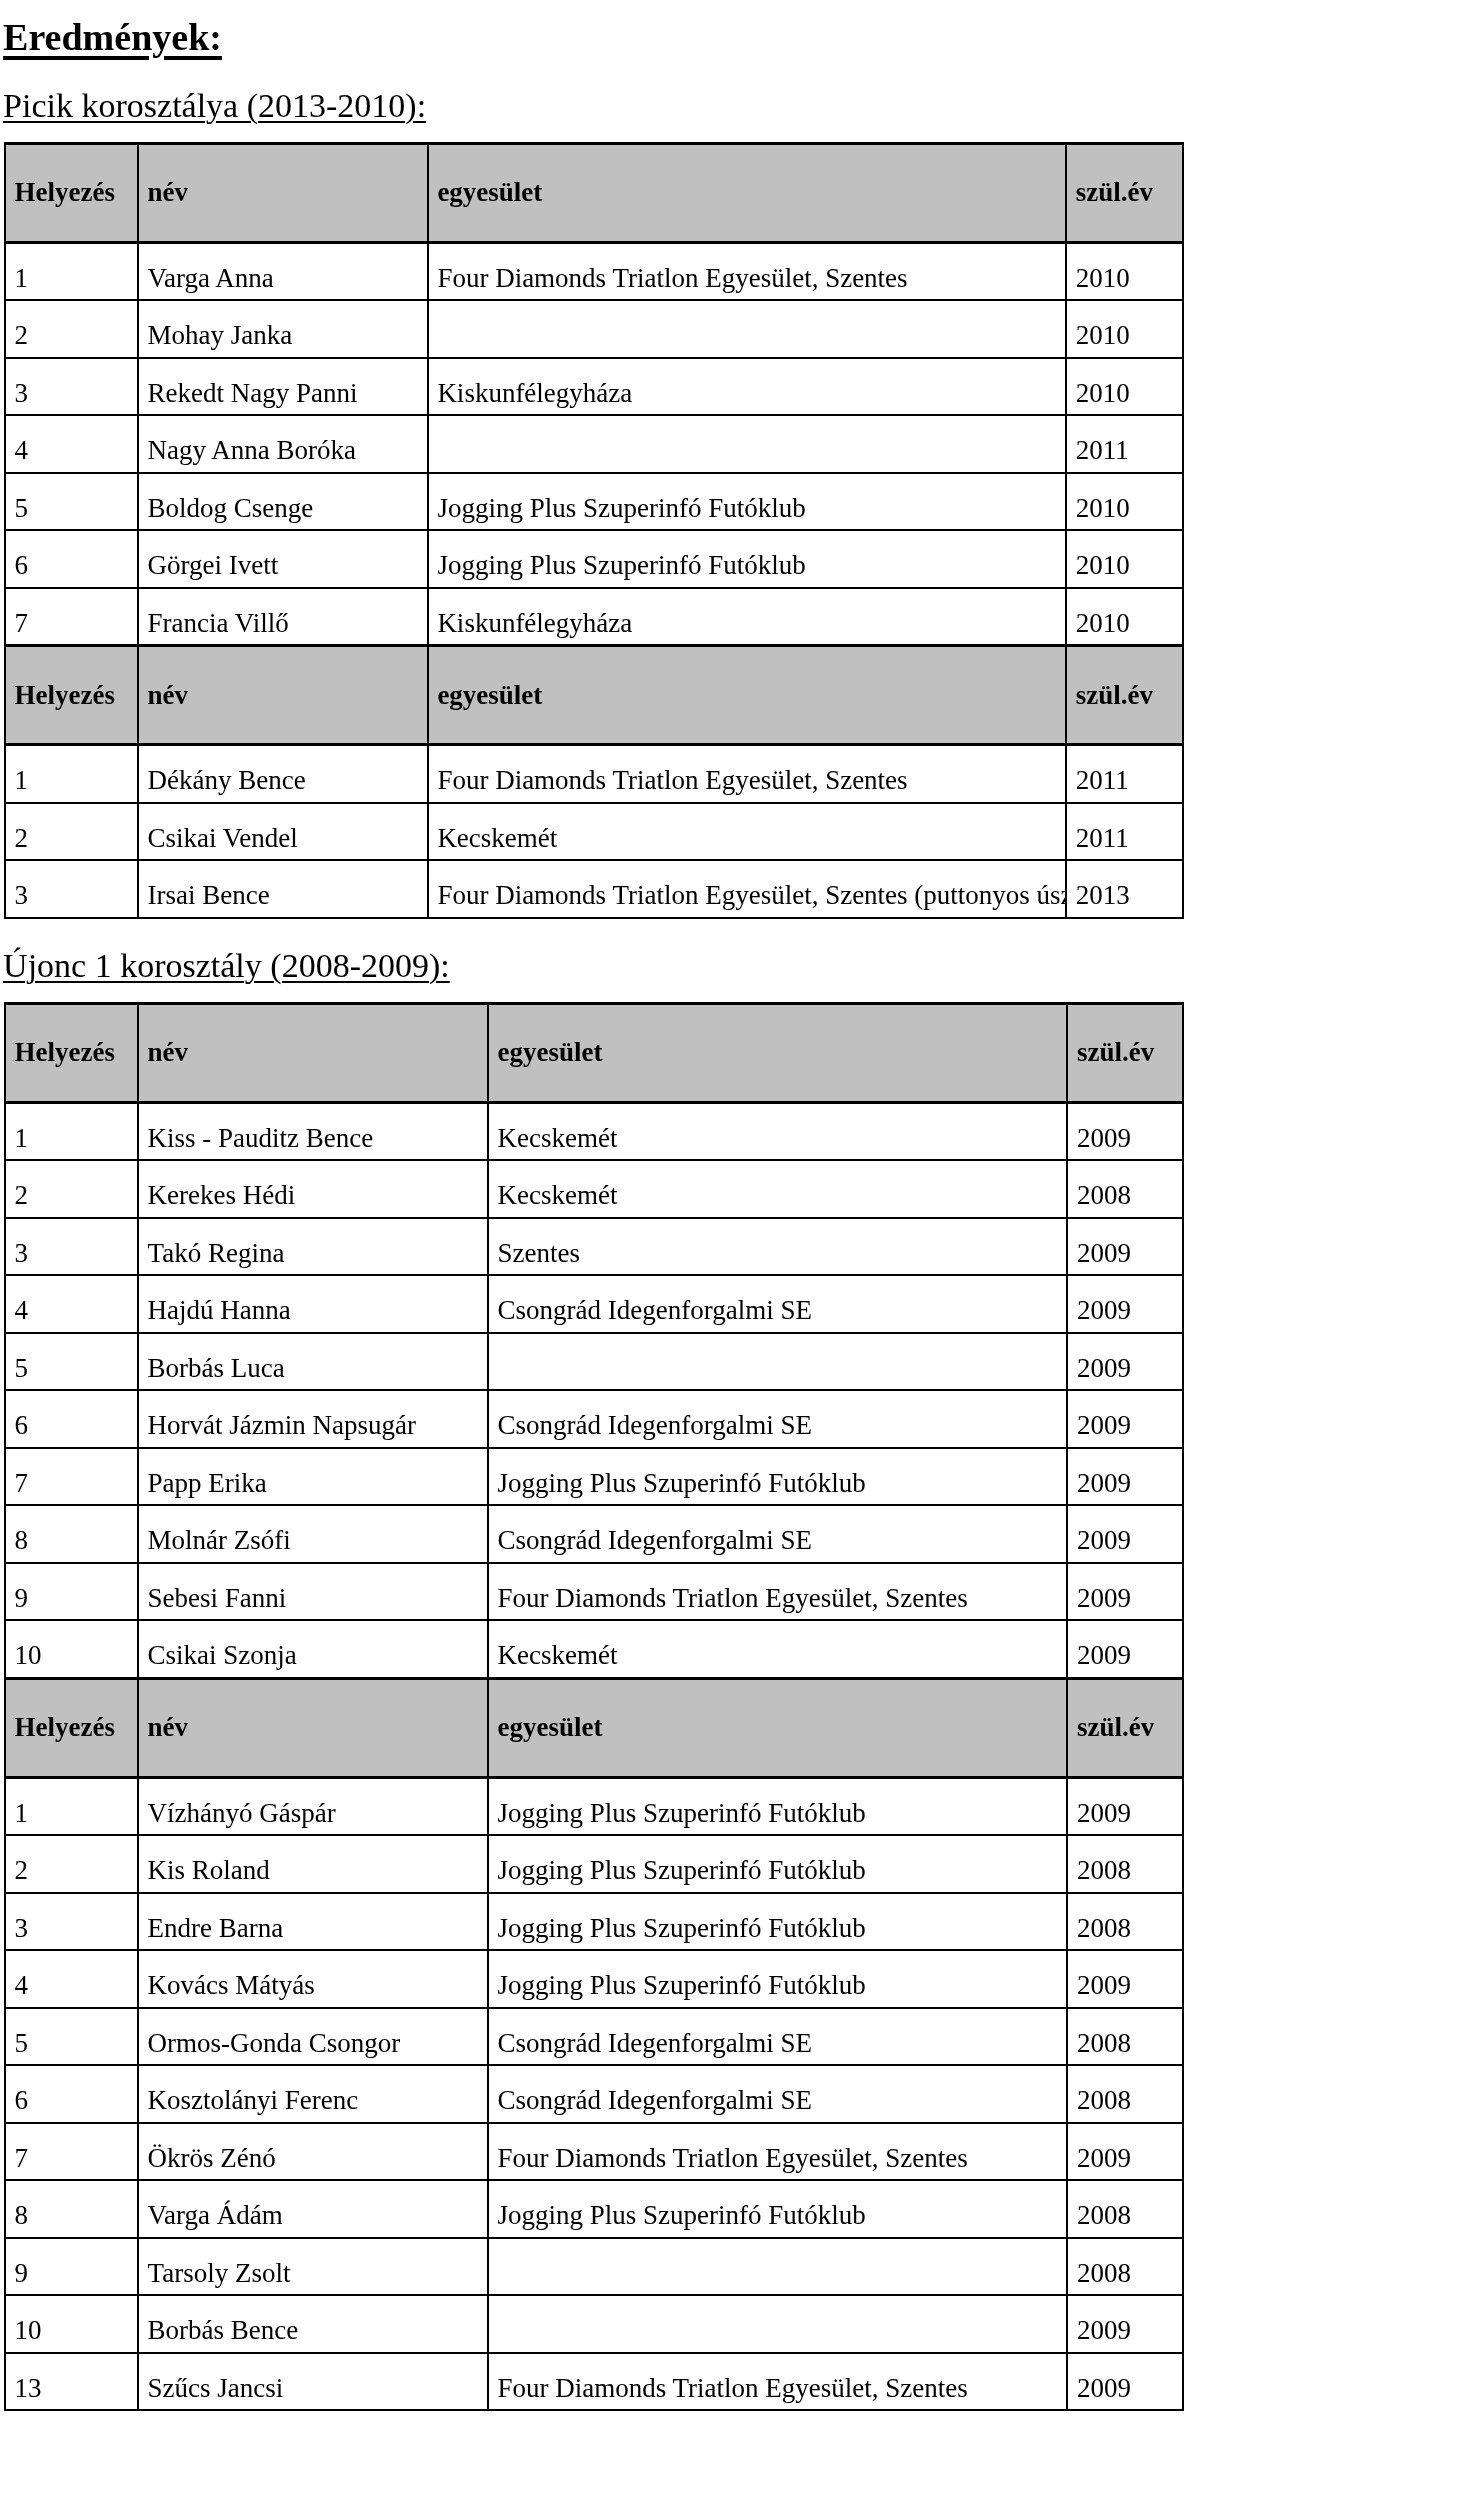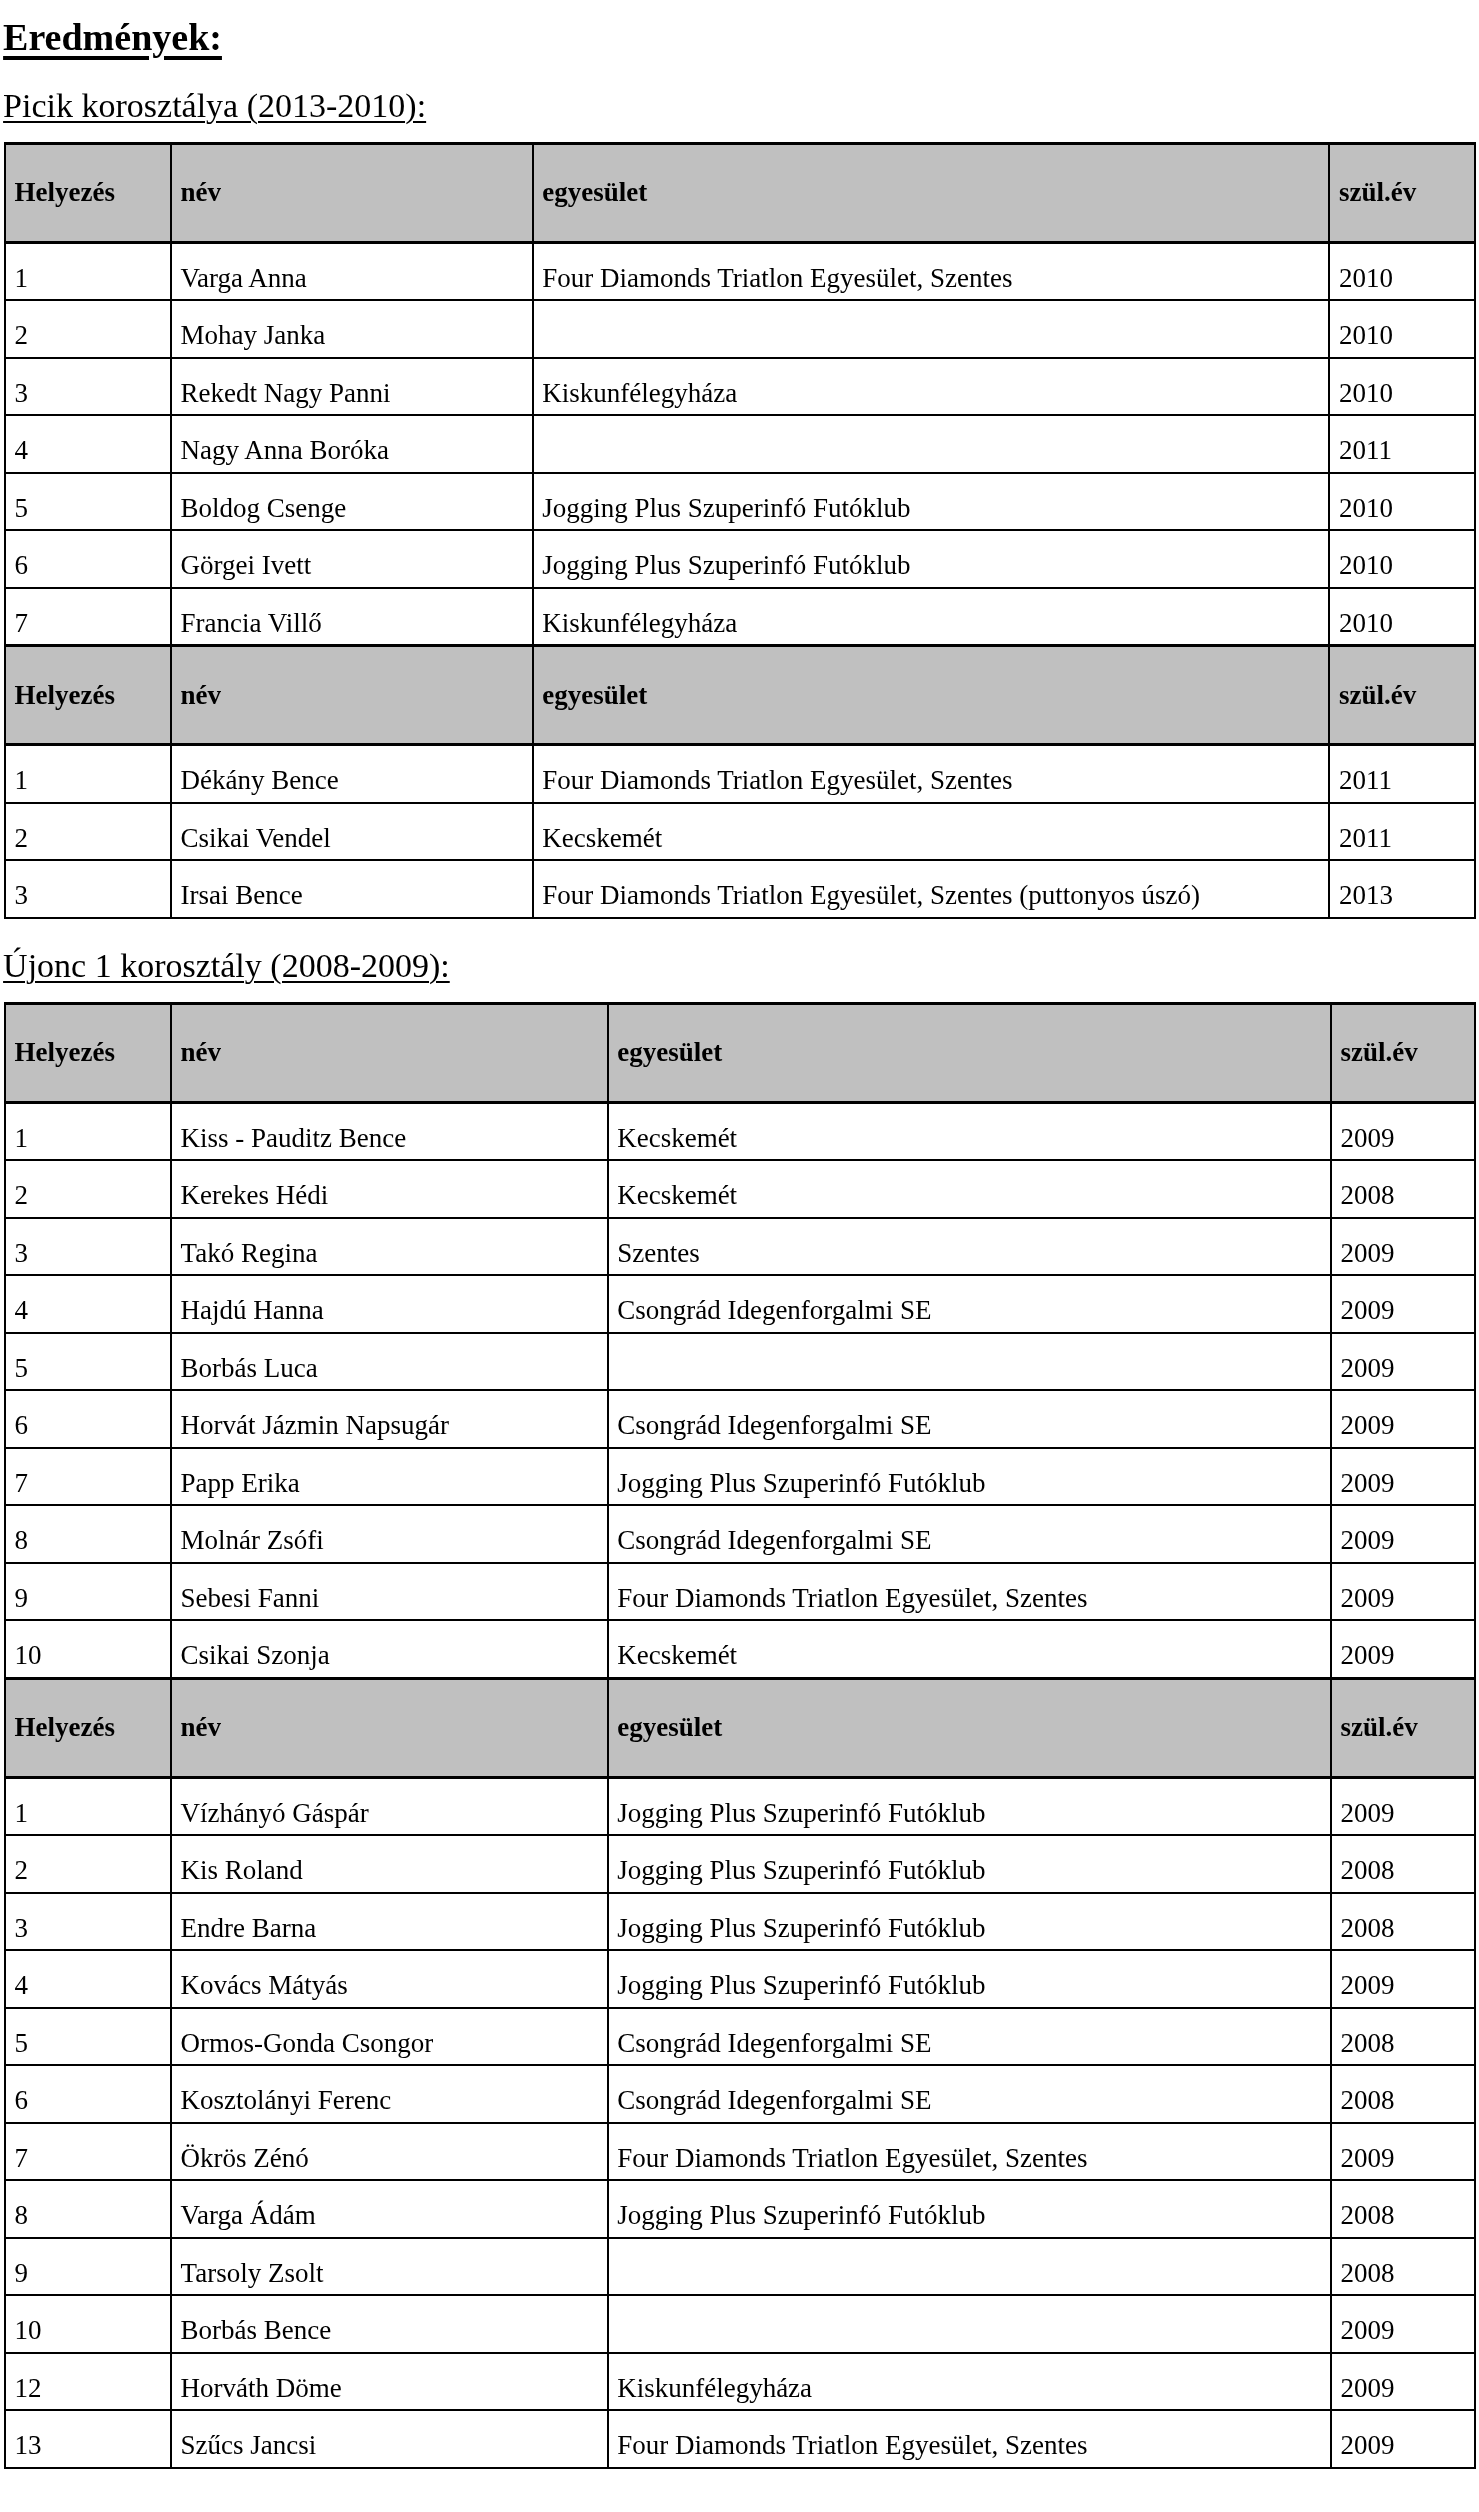--- a/index.html
+++ b/index.html
@@ -36,21 +36,21 @@
     margin: 27px 0 17px 3.1px;
     text-decoration: underline;
     text-decoration-thickness: 2.4px;
     text-underline-offset: 3.9px;
   }
   .section + .section h2.section-heading {
   }
   table.results {
     border-collapse: collapse;
     table-layout: fixed;
-    width: 1472px;
+    width: 1180px;
     margin-left: 3.9px;
     border: 2.4px solid #000;
   }
   table.results th, table.results td {
     border: 2.4px solid #000;
     font-size: 27px;
     text-align: left;
     overflow: hidden;
     white-space: nowrap;
   }
@@ -291,26 +291,20 @@
               <td></td>
               <td>2008</td>
             </tr>
             <tr>
               <td>10</td>
               <td>Borbás Bence</td>
               <td></td>
               <td>2009</td>
             </tr>
             <tr>
-              <td>12</td>
-              <td>Horváth Döme</td>
-              <td>Kiskunfélegyháza</td>
-              <td>2009</td>
-            </tr>
-            <tr>
               <td>13</td>
               <td>Szűcs Jancsi</td>
               <td>Four Diamonds Triatlon Egyesület, Szentes</td>
               <td>2009</td>
             </tr>
           </tbody>
         </table></section>
     </div>
 </div>
 

